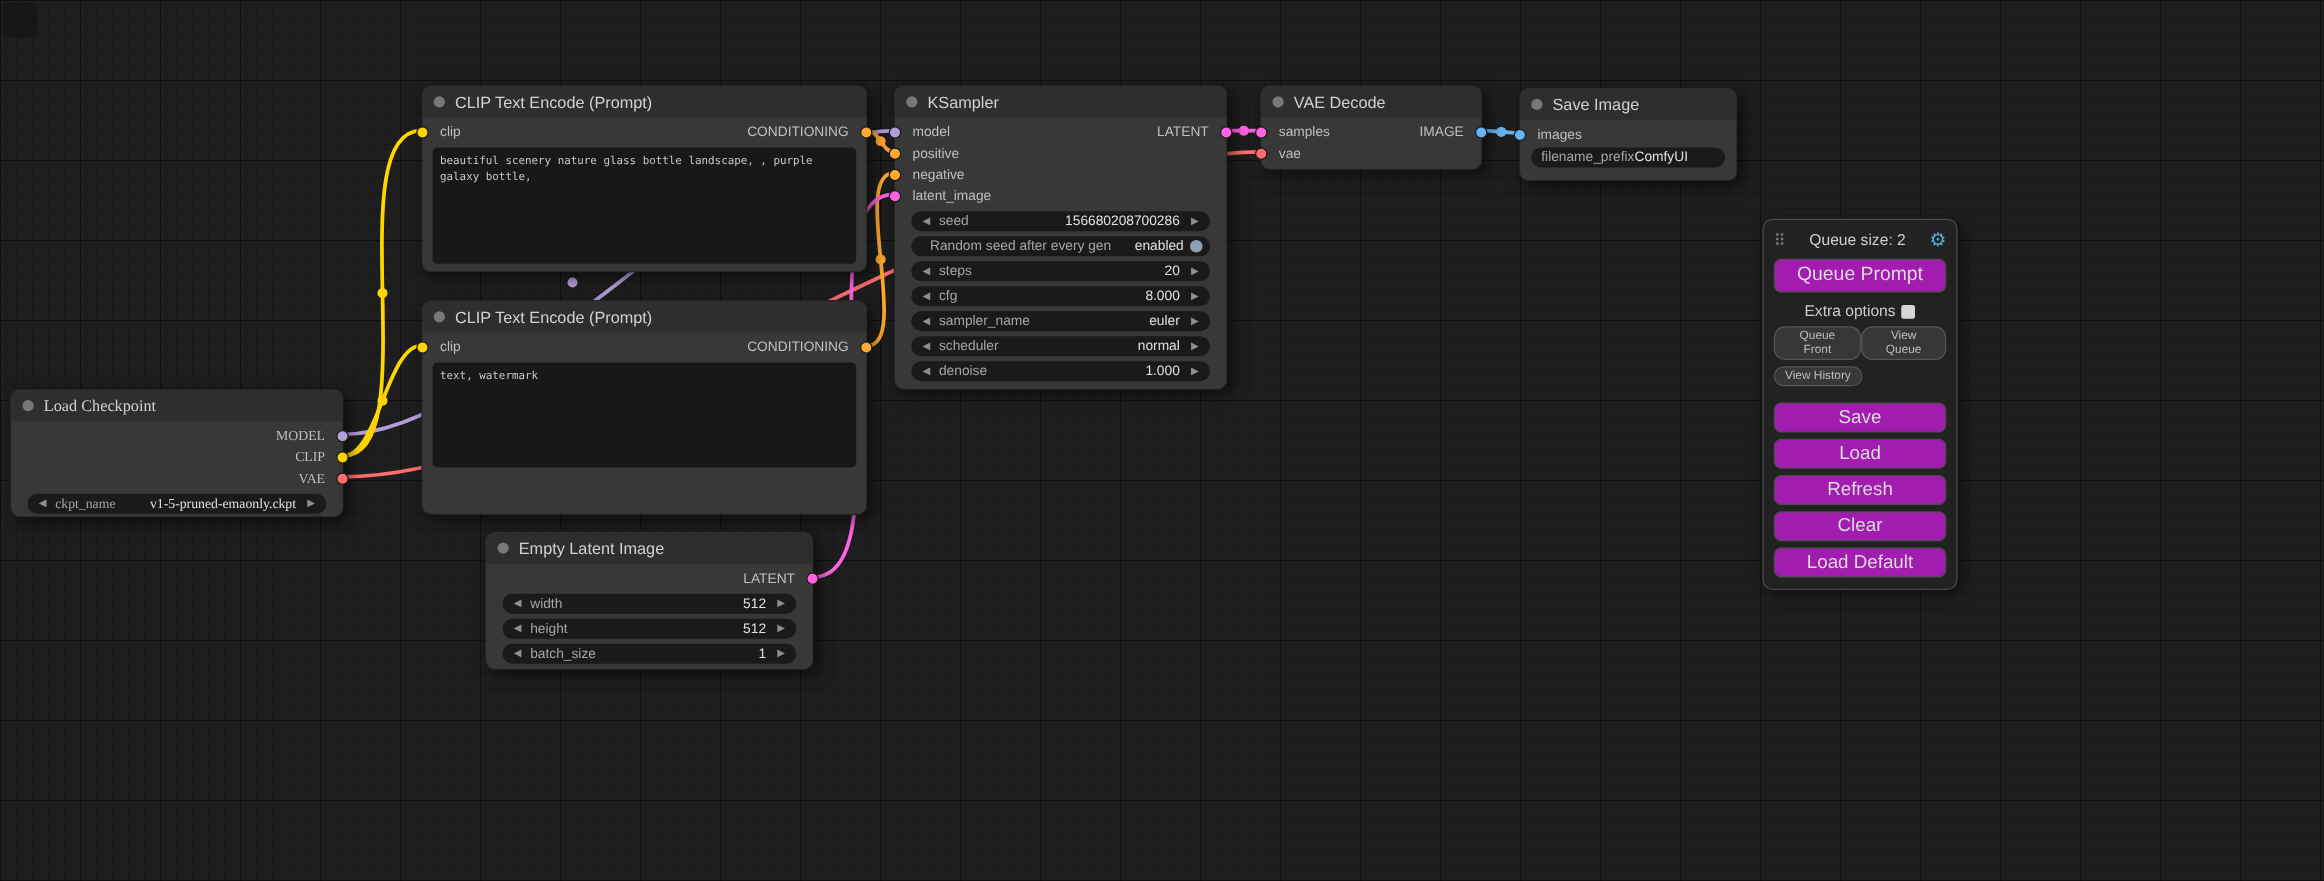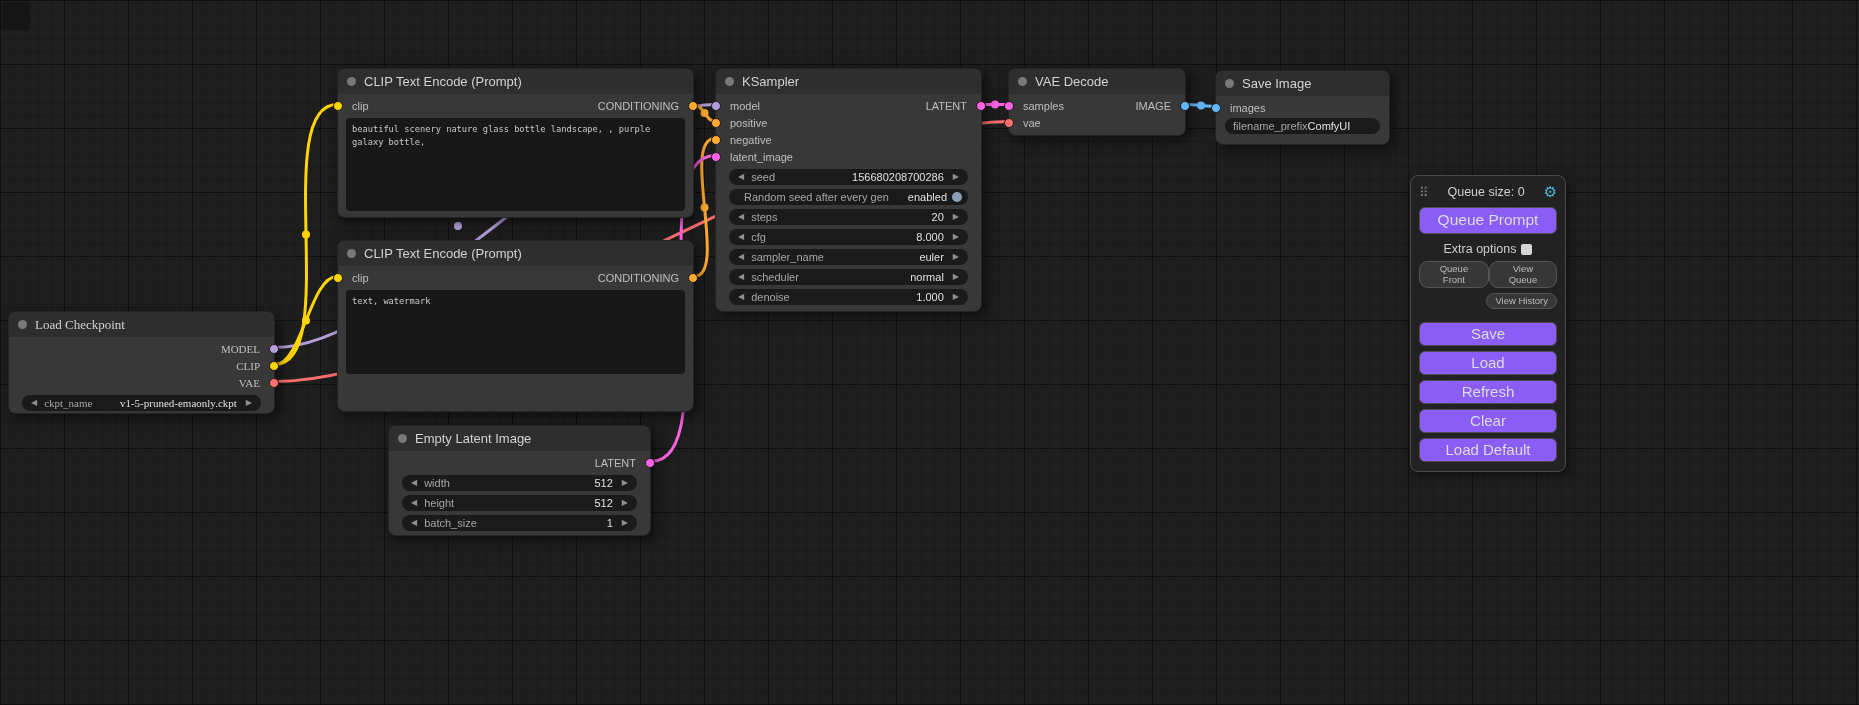--- a/index.html
+++ b/index.html
@@ -46,29 +46,29 @@
     font-family:"DejaVu Sans Mono",monospace;font-size:8.7px;line-height:13px;
     color:#c9c9c9;white-space:pre-wrap;word-break:break-word;box-sizing:border-box;}
   
   .menu{position:absolute;z-index:3;left:1410px;top:175px;width:156px;
     background:rgba(34,34,34,.97);border:1px solid #4a4a4a;border-radius:8px;
     box-shadow:3px 3px 10px rgba(0,0,0,.5);padding:7px 8px 9px;box-sizing:border-box;}
   .mhead{display:flex;align-items:center;justify-content:space-between;height:18px;}
   .drag{color:#7a7a7a;font-size:13px;cursor:grab;}
   .qsize{color:#cfcfcf;font-size:12.5px;}
   .gear{color:#4fb3d9;font-size:15px;cursor:pointer;}
-  .bigbtn{display:block;width:100%;margin-top:5px;background:#8b5cf6;
+  .bigbtn{display:block;width:100%;margin-top:5px;background:#a21caf;
     border:1px solid #4e4e4e;border-radius:6px;color:#dcdcdc;font-size:15px;
     font-family:"Liberation Sans",sans-serif;padding:2px 0 3px;text-align:center;cursor:pointer;}
   .bigbtn.qp{margin-top:6px;font-size:15.5px;padding:3px 0 4px;}
   .extra{display:flex;align-items:center;justify-content:center;gap:5px;
     margin-top:8px;height:14px;color:#cccccc;font-size:12.5px;}
   .chk{width:11px;height:11px;background:#d6d6d6;border-radius:2px;cursor:pointer;}
   .smallrow{display:flex;justify-content:center;margin-top:5px;}
-  .smallrow.center{justify-content:flex-end;}
+  .smallrow.center{justify-content:flex-start;}
   .smbtn{background:#373737;border:1px solid #555;border-radius:9px;color:#bdbdbd;
     font-size:9.5px;font-family:"Liberation Sans",sans-serif;padding:1px 8px 2px;cursor:pointer;}
   .gapbefore{margin-top:13px;}
   .corner{position:absolute;left:2px;top:2px;width:28px;height:28px;
     background:#161616;border-radius:3px;z-index:0;}
 </style>
 </head>
 <body>
 
 <div id="canvas">
@@ -285,21 +285,21 @@
       <div class="widget textw" style="margin:2px 9px 0;">
         <span class="wlabel">filename_prefix</span>
         <span class="wvalue">ComfyUI</span>
       </div>
     </div>
   </div>
 
   <div class="menu">
     <div class="mhead">
       <span class="drag">⠿</span>
-      <span class="qsize">Queue size: 0</span>
+      <span class="qsize">Queue size: 2</span>
       <span class="gear">⚙</span>
     </div>
     <button class="bigbtn qp">Queue Prompt</button>
     <div class="extra">
       <span>Extra options</span>
       <span class="chk"></span>
     </div>
     <div class="smallrow">
       <button class="smbtn">Queue Front</button>
       <button class="smbtn">View Queue</button>

